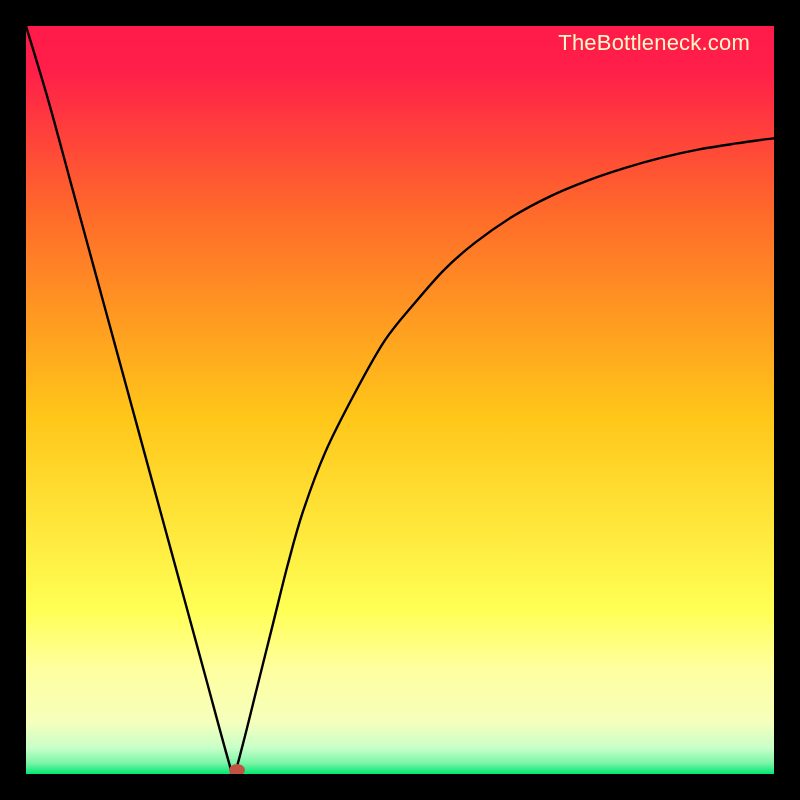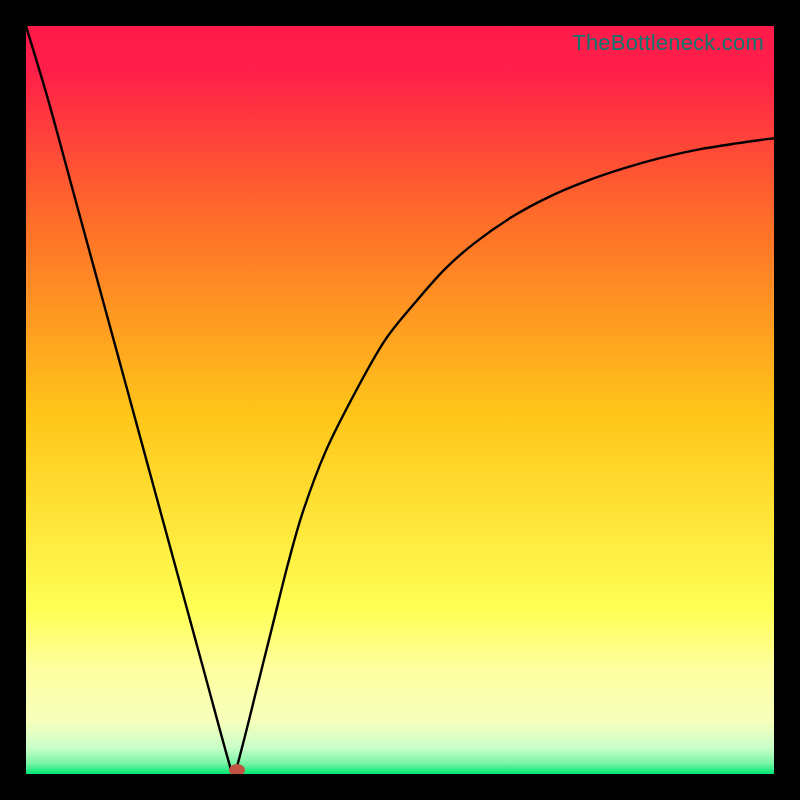--- a/index.html
+++ b/index.html
@@ -20,22 +20,22 @@
     position: absolute;
     left: 26px;
     top: 26px;
     width: 748px;
     height: 748px;
     overflow: hidden;
   }
   .watermark {
     position: absolute;
     top: 4px;
-    right: 10px;
-    color: #0f766e;
+    right: 24px;
+    color: #fef9c3;
     font-size: 22px;
     font-weight: 400;
     letter-spacing: 0.2px;
     z-index: 3;
   }
   .curve {
     position: absolute;
     left: 0;
     top: 0;
     width: 748px;

